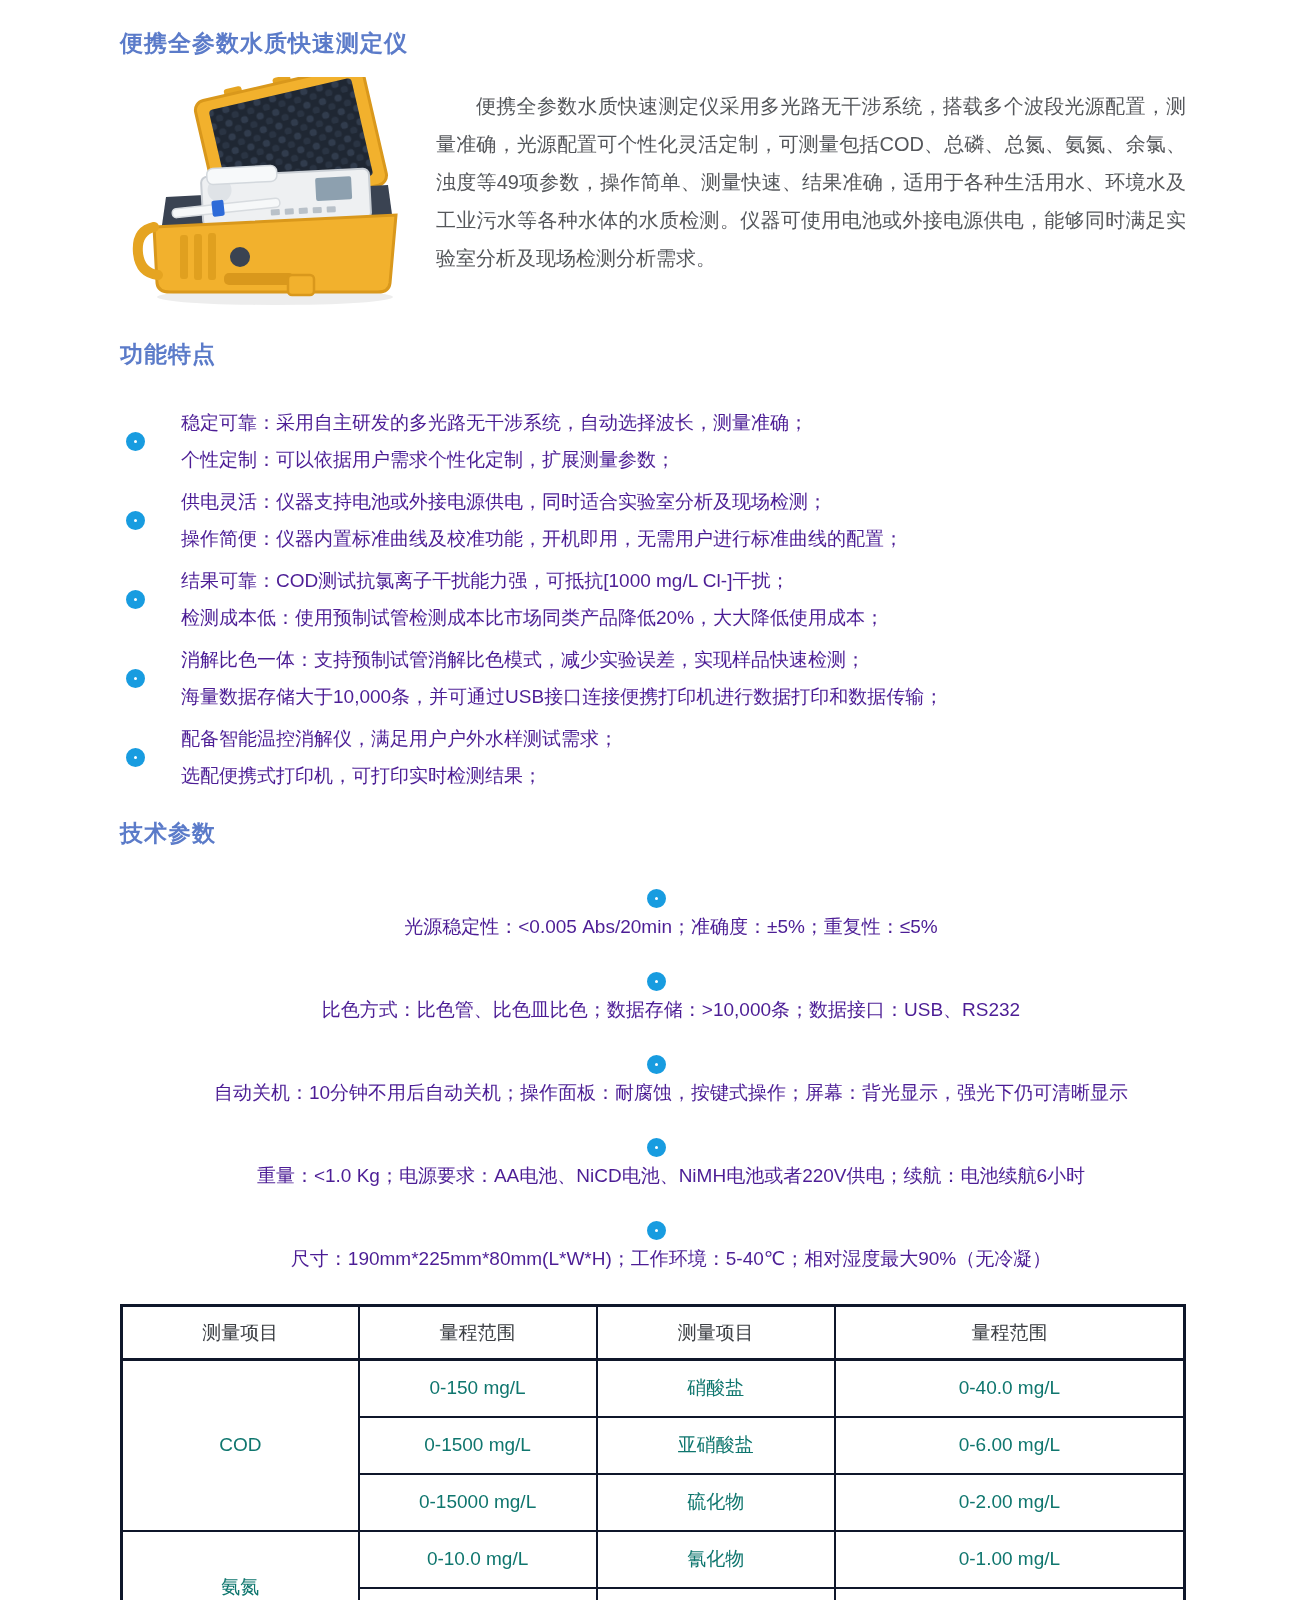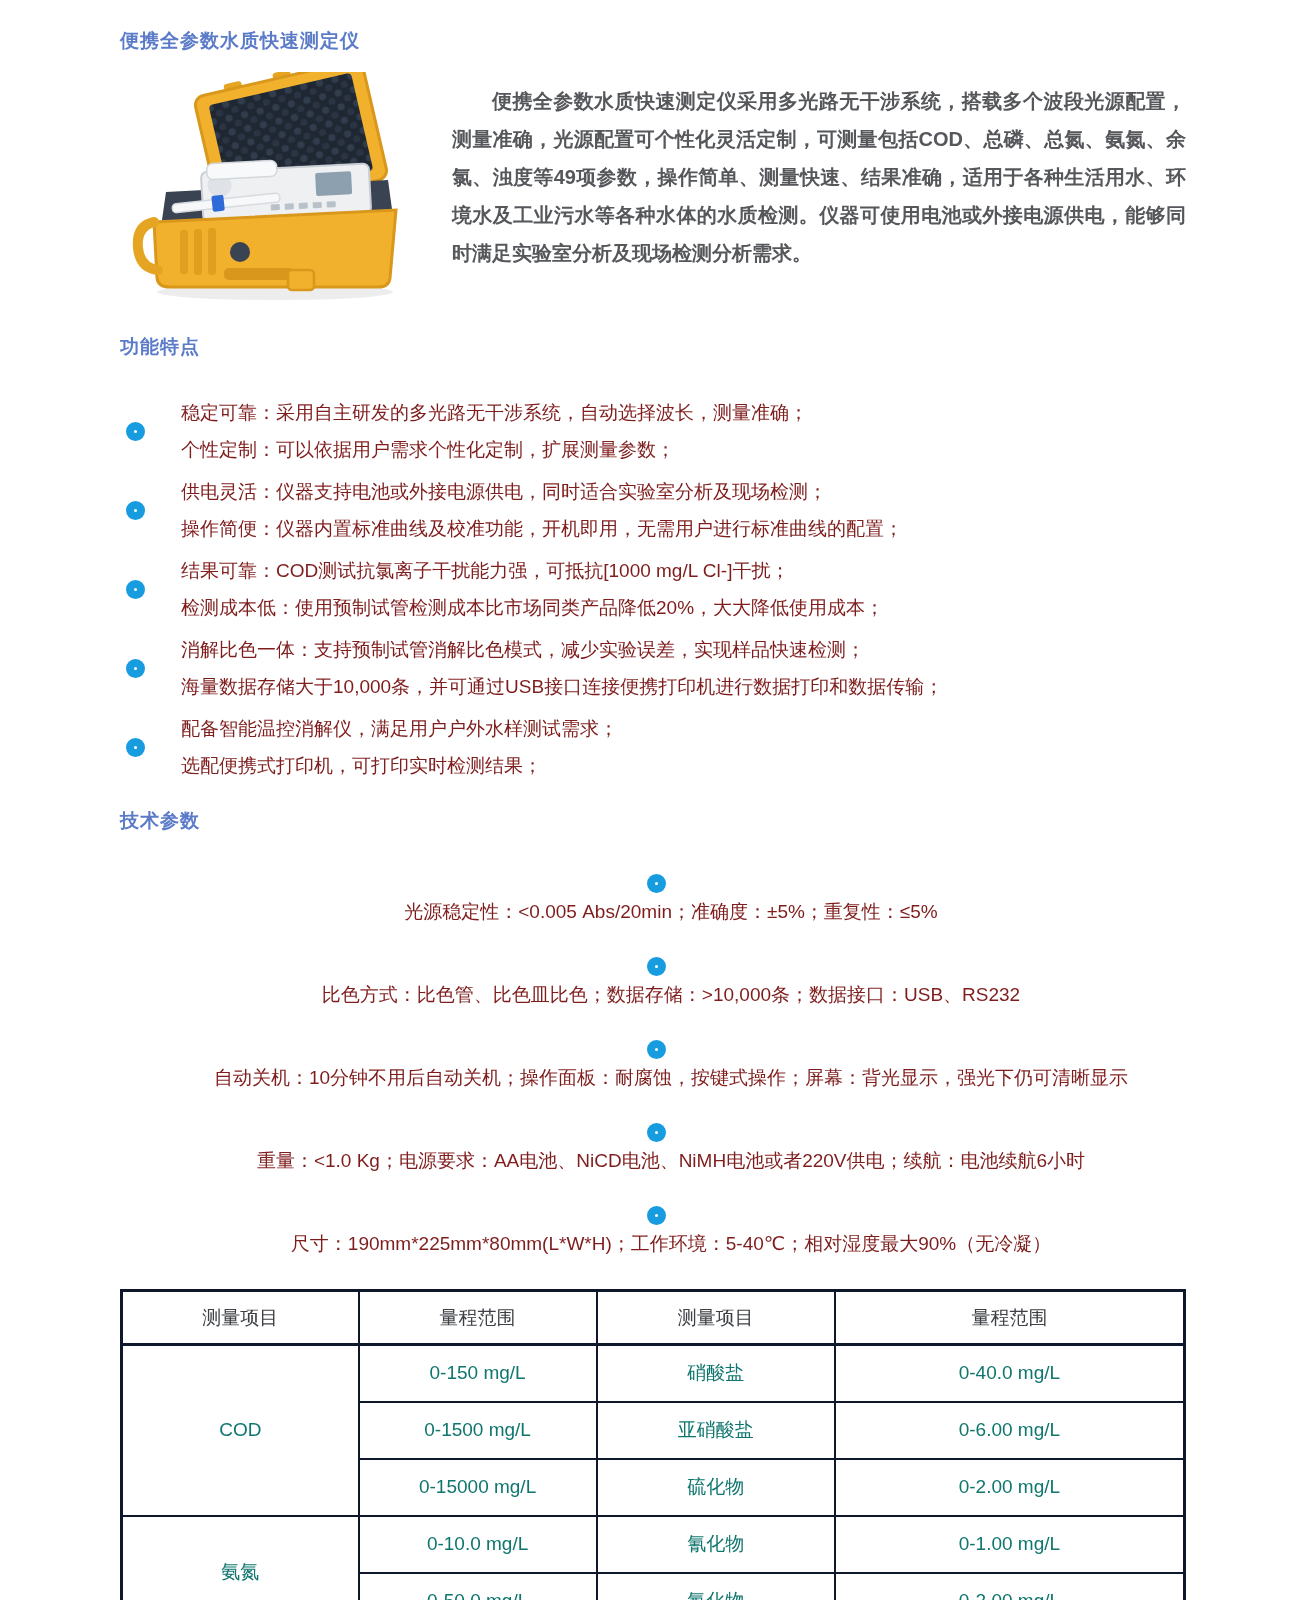--- a/index.html
+++ b/index.html
@@ -9,48 +9,47 @@
     width:1304px; height:1600px;
     background:#ffffff;
     font-family:"Liberation Sans","DejaVu Sans",sans-serif;
     color:#53555a;
     overflow:hidden;
   }
   .content { padding:28px 118px 0 120px; }
 
   .section-heading {
     color:#5b7bc9;
-    font-size:19px;
+    font-size:23px;
     font-weight:bold;
     letter-spacing:1px;
   }
 
   
   .top-row { display:flex; margin-top:18px; }
   .photo-box { width:310px; height:232px; flex:0 0 auto; }
   .intro {
-    flex:1; margin-left:22px; margin-top:10px;
+    flex:1; margin-left:6px; margin-top:10px;
     font-size:20px; line-height:38px;
     text-align:justify; text-indent:2em;
     color:#55575b;
-    font-weight:bold;
   }
 
   
   .feature-list { margin-top:34px; }
   .bullet-item { display:flex; align-items:center; margin-bottom:5px; }
   .ring {
     flex:0 0 auto;
     width:19px; height:19px;
     border:8px solid #189ce0;
     border-radius:50%;
     margin-left:6px;
   }
   .bullet-lines { margin-left:36px; }
-  .bullet-lines p { font-size:19px; line-height:37px; color:#7f1d1d; }
+  .bullet-lines p { font-size:19px; line-height:37px; color:#4c1d95; }
 
   .spec-list { margin-top:40px; }
   .spec-list .bullet-item { margin-bottom:27px;flex-direction:column; }
 
   
   .params-table {
     width:100%;
     margin-top:26px;
     border-collapse:collapse;
     table-layout:fixed;

